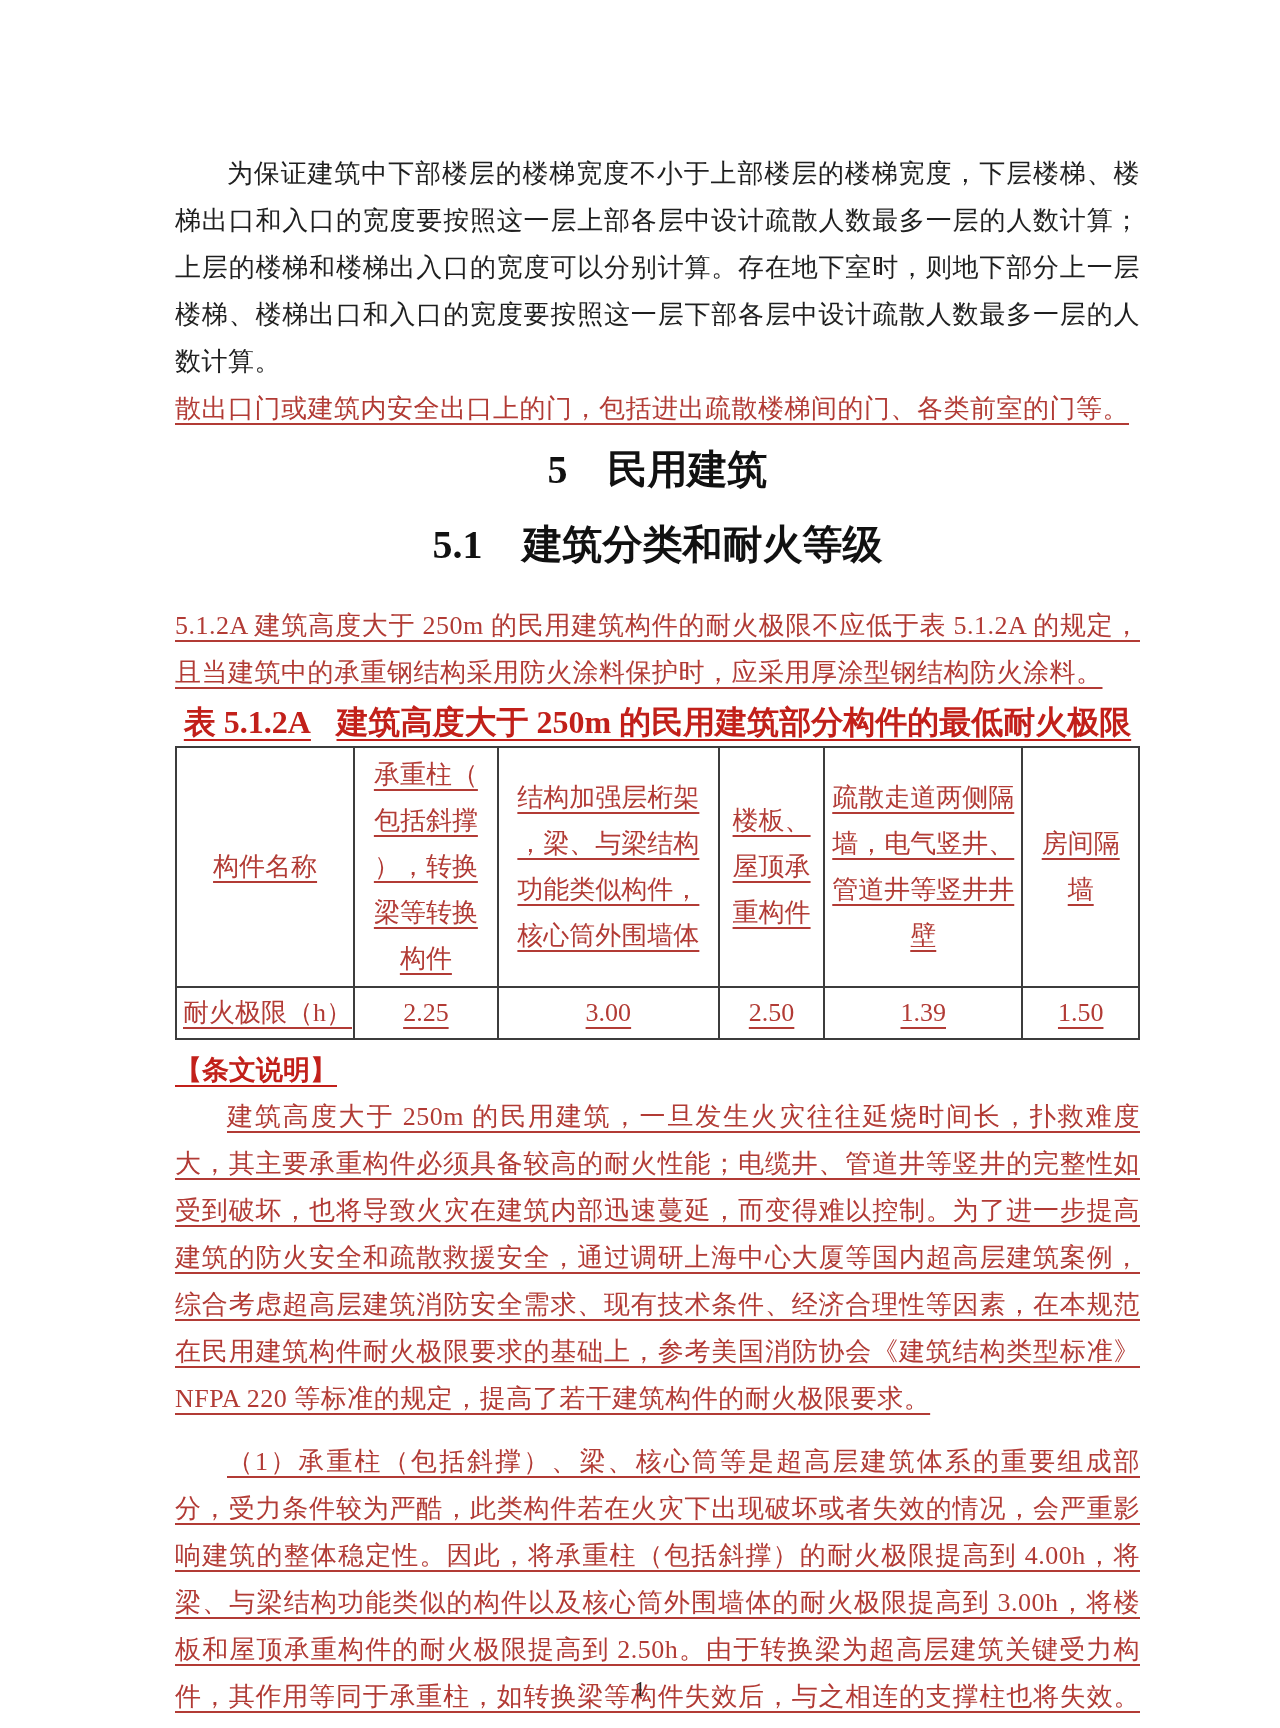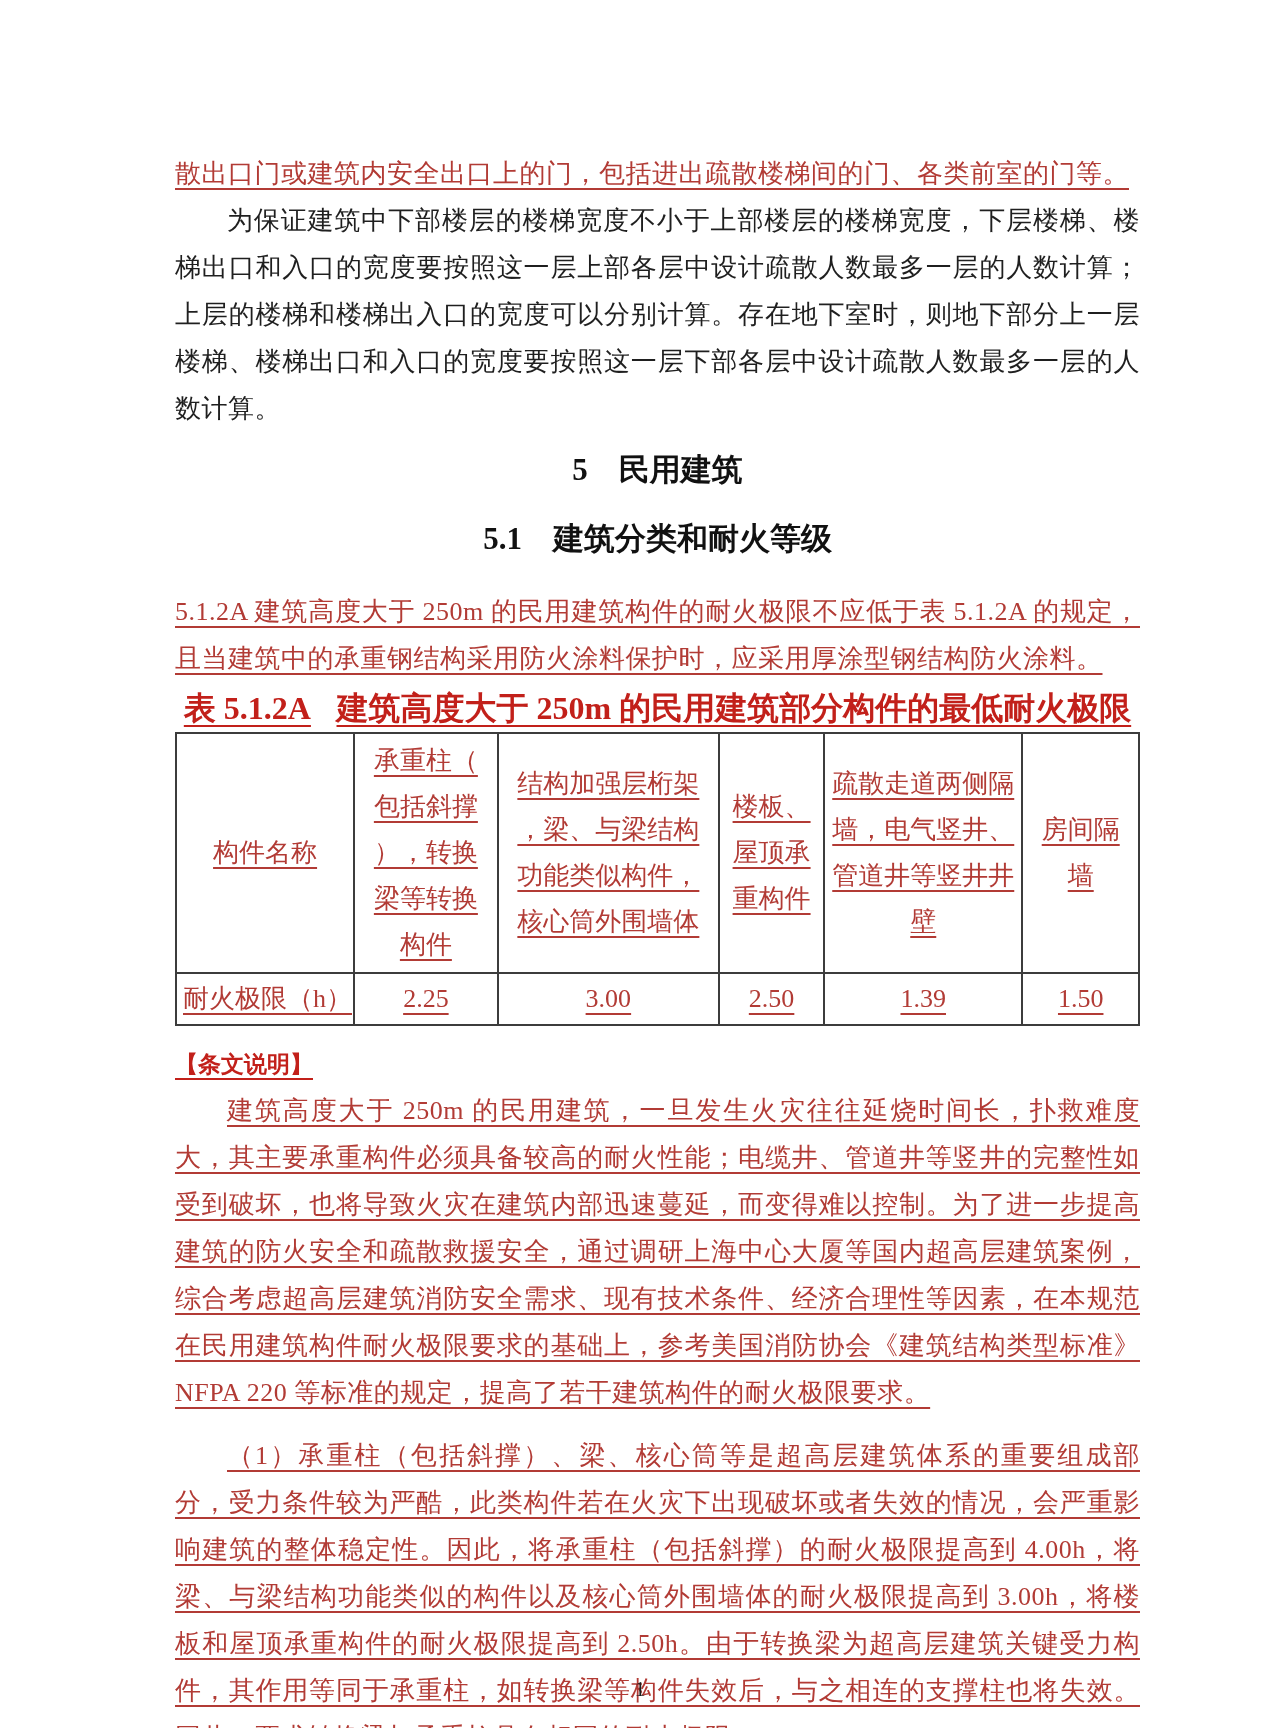--- a/index.html
+++ b/index.html
@@ -40,21 +40,21 @@
     color: #c2201a;
     font-weight: 700;
     text-decoration: underline;
     text-decoration-thickness: 2px;
     text-underline-offset: 6px;
   }
   .heading {
     color: #111111;
     font-weight: 700;
     text-align: center;
-    font-size: 31px;
+    font-size: 40px;
     line-height: 48px;
   }
   .chapter-heading { margin-top: 14px; }
   .section-heading { margin-top: 15px; }
   .num-gap { margin-left: 1em; }
   .clause { margin-top: 12px; }
   .table-caption {
     margin-top: 6px;
     text-align: center;
     font-size: 32px;
@@ -79,45 +79,45 @@
     line-height: 46px;
     line-break: anywhere;
   }
   tr.value-row td {
     height: 42px;
     line-height: 42px;
   }
   td.pad-wide { padding: 4px 26px; }
   td.vlabel { white-space: nowrap; padding: 4px 2px; }
   .commentary-label {
-    margin-top: 16px;
-    font-size: 23px;
+    margin-top: 8px;
+    font-size: 27px;
     line-height: 45px;
   }
   .commentary-p { margin-top: 0; }
   .commentary-p + .commentary-p { margin-top: 16px; }
   .page-number {
     position: absolute;
     left: 0;
     right: 0;
     bottom: 26px;
     text-align: center;
     color: #1f1f1f;
     font-size: 22px;
   }
 </style>
 </head>
 <body>
 
 <div class="page">
   <div class="content">
 
+    <p class="body-text black indent">为保证建筑中下部楼层的楼梯宽度不小于上部楼层的楼梯宽度，下层楼梯、楼梯出口和入口的宽度要按照这一层上部各层中设计疏散人数最多一层的人数计算；上层的楼梯和楼梯出入口的宽度可以分别计算。存在地下室时，则地下部分上一层楼梯、楼梯出口和入口的宽度要按照这一层下部各层中设计疏散人数最多一层的人数计算。</p>
+
     <p class="body-text red">散出口门或建筑内安全出口上的门，包括进出疏散楼梯间的门、各类前室的门等。</p>
-
-    <p class="body-text black indent">为保证建筑中下部楼层的楼梯宽度不小于上部楼层的楼梯宽度，下层楼梯、楼梯出口和入口的宽度要按照这一层上部各层中设计疏散人数最多一层的人数计算；上层的楼梯和楼梯出入口的宽度可以分别计算。存在地下室时，则地下部分上一层楼梯、楼梯出口和入口的宽度要按照这一层下部各层中设计疏散人数最多一层的人数计算。</p>
 
     <h1 class="heading chapter-heading"><span>5</span><span class="num-gap">民用建筑</span></h1>
 
     <h2 class="heading section-heading"><span>5.1</span><span class="num-gap">建筑分类和耐火等级</span></h2>
 
     <p class="body-text red clause">5.1.2A 建筑高度大于 250m 的民用建筑构件的耐火极限不应低于表 5.1.2A 的规定，且当建筑中的承重钢结构采用防火涂料保护时，应采用厚涂型钢结构防火涂料。</p>
 
     <div class="table-caption red-bold"><span>表 5.1.2A</span><span class="caption-gap">建筑高度大于 250m 的民用建筑部分构件的最低耐火极限</span></div>
 
     <table class="fire-table">

